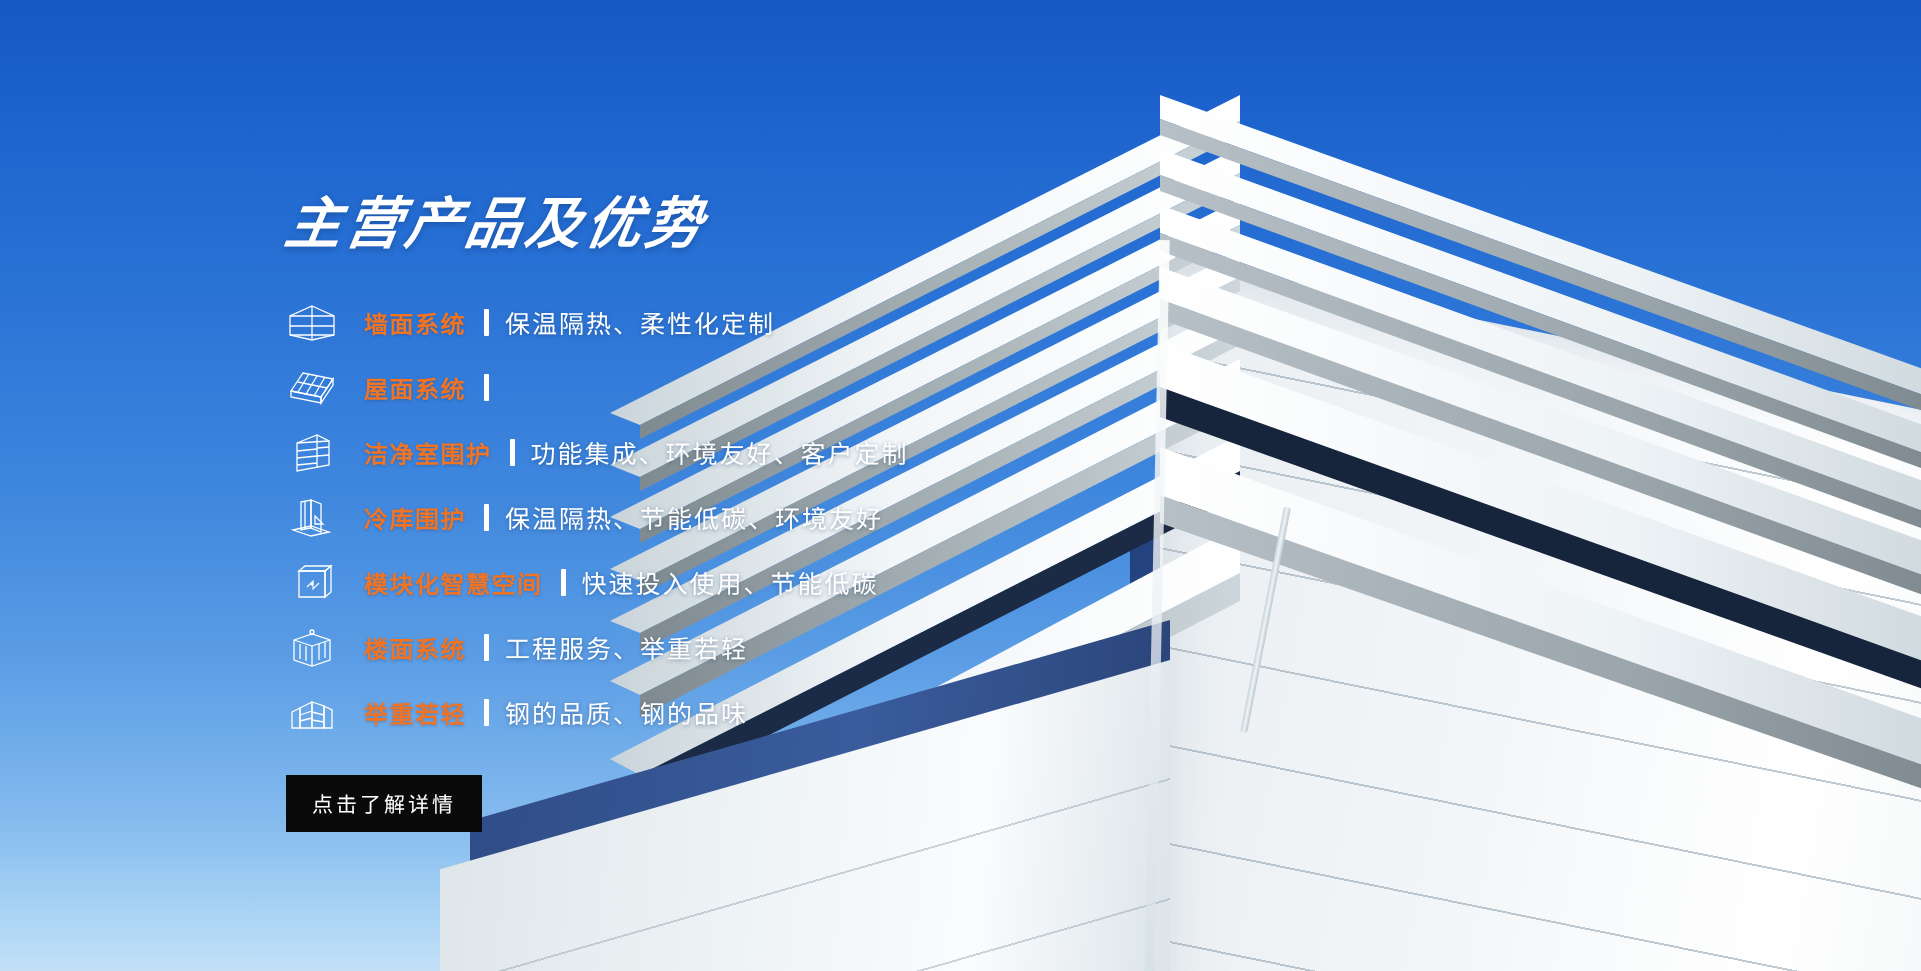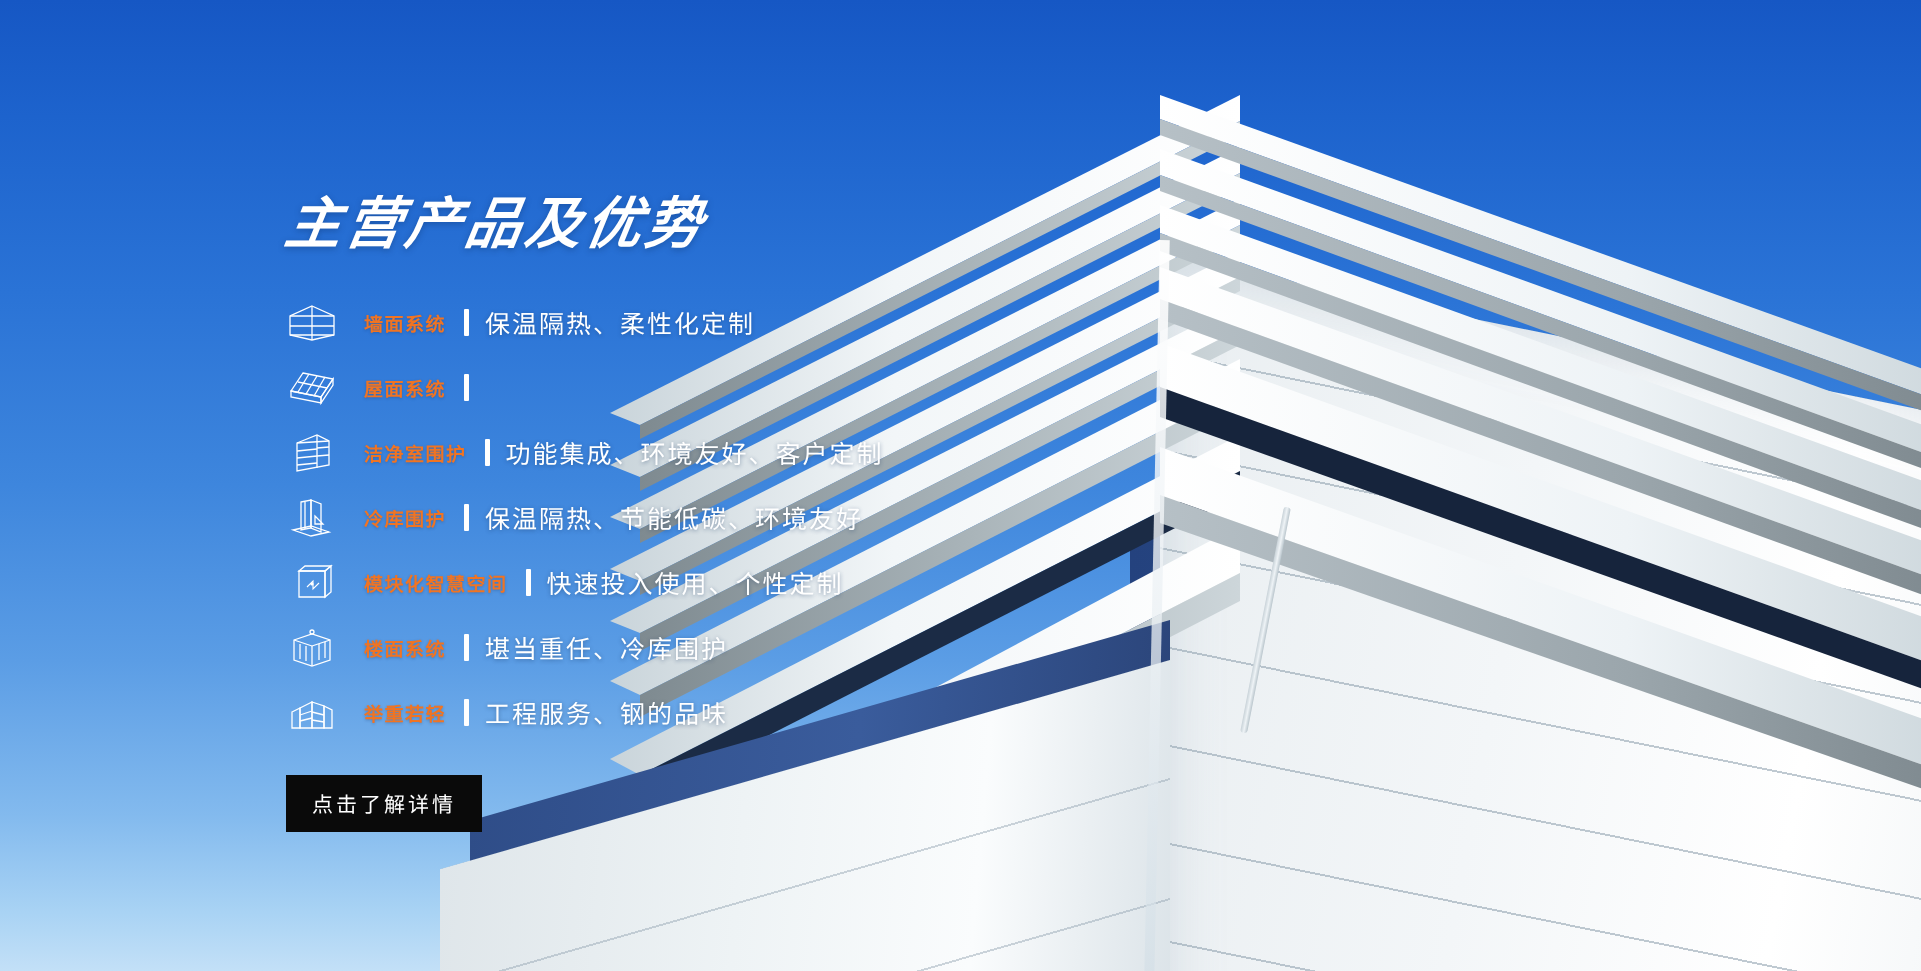--- a/index.html
+++ b/index.html
@@ -155,21 +155,21 @@
 
   .feat-icon{
     width:52px; height:46px;
     flex:0 0 52px;
     display:flex; align-items:center; justify-content:center;
     margin-right:26px;
   }
   .feat-icon svg{ display:block; }
 
   .feat-name{
-    font-size:19px;
+    font-size:24px;
     font-weight:bold;
     color:#f07423;
     letter-spacing:1.5px;
     white-space:nowrap;
     text-shadow:0 1px 3px rgba(20,50,95,.3);
   }
 
   .feat-sep{
     display:inline-block;
     width:5px; height:27px;
@@ -372,58 +372,58 @@
           <svg width="50" height="44" viewBox="0 0 50 44" fill="none" stroke="#ffffff" stroke-width="1.3">
             <polygon points="12,10 38,10 38,36 12,36"></polygon>
             <polygon points="12,10 18,5 44,5 38,10"></polygon>
             <polygon points="38,10 44,5 44,31 38,36"></polygon>
             <path d="M20,26 L26,20 L26,28 L32,22" stroke-width="1.1"></path>
             <circle cx="25" cy="23" r="1.6" fill="#ffffff" stroke="none"></circle>
           </svg>
         </span>
         <span class="feat-name">模块化智慧空间</span>
         <span class="feat-sep"></span>
-        <span class="feat-desc">快速投入使用、个性定制</span>
+        <span class="feat-desc">快速投入使用、节能低碳</span>
       </li>
 
       <li class="feature-row">
         <span class="feat-icon">
           <svg width="52" height="44" viewBox="0 0 52 44" fill="none" stroke="#ffffff" stroke-width="1.3">
             <polygon points="8,14 26,8 44,14 44,34 26,40 8,34"></polygon>
             <line x1="8" y1="14" x2="26" y2="20"></line>
             <line x1="44" y1="14" x2="26" y2="20"></line>
             <line x1="26" y1="20" x2="26" y2="40"></line>
             <line x1="14" y1="18" x2="14" y2="33"></line>
             <line x1="20" y1="20" x2="20" y2="35"></line>
             <line x1="33" y1="18" x2="33" y2="34"></line>
             <line x1="39" y1="16" x2="39" y2="32"></line>
             <circle cx="26" cy="6" r="2"></circle>
           </svg>
         </span>
         <span class="feat-name">楼面系统</span>
         <span class="feat-sep"></span>
-        <span class="feat-desc">堪当重任、冷库围护</span>
+        <span class="feat-desc">工程服务、举重若轻</span>
       </li>
 
       <li class="feature-row">
         <span class="feat-icon">
           <svg width="52" height="42" viewBox="0 0 52 42" fill="none" stroke="#ffffff" stroke-width="1.3">
             <polygon points="6,20 14,16 14,36 6,36"></polygon>
             <polygon points="14,16 26,10 26,36 14,36"></polygon>
             <polygon points="26,10 38,14 38,36 26,36"></polygon>
             <polygon points="38,14 46,18 46,36 38,36"></polygon>
             <line x1="14" y1="23" x2="26" y2="19"></line>
             <line x1="14" y1="29" x2="26" y2="26"></line>
             <line x1="26" y1="20" x2="38" y2="23"></line>
             <line x1="26" y1="28" x2="38" y2="30"></line>
           </svg>
         </span>
         <span class="feat-name">举重若轻</span>
         <span class="feat-sep"></span>
-        <span class="feat-desc">工程服务、钢的品味</span>
+        <span class="feat-desc">钢的品质、钢的品味</span>
       </li>
 
     </ul>
 
     <div class="cta-wrap">
       <button class="cta-button">点击了解详情</button>
     </div>
 
   </div>
 </div>

